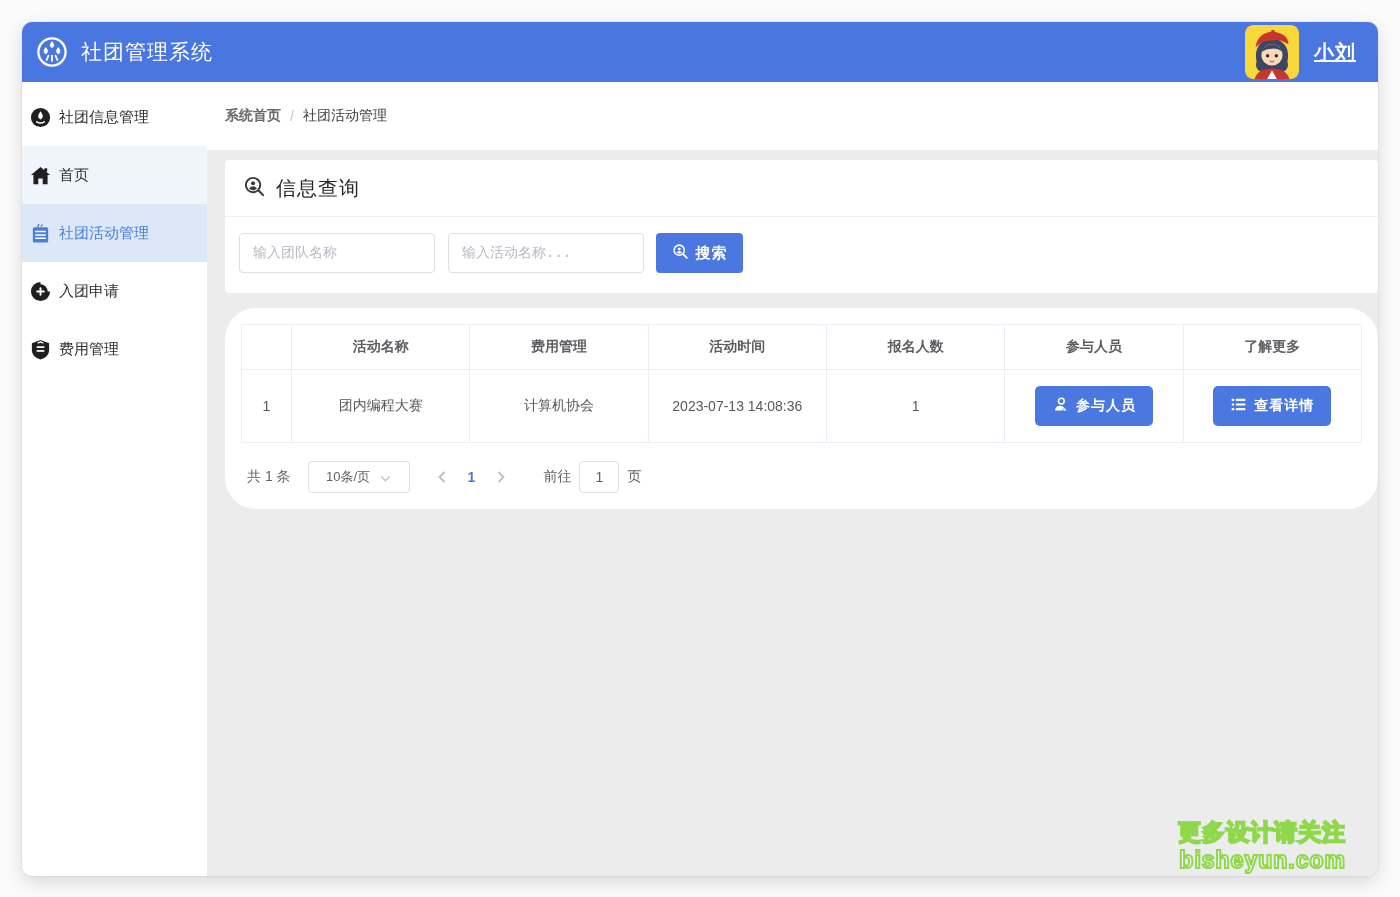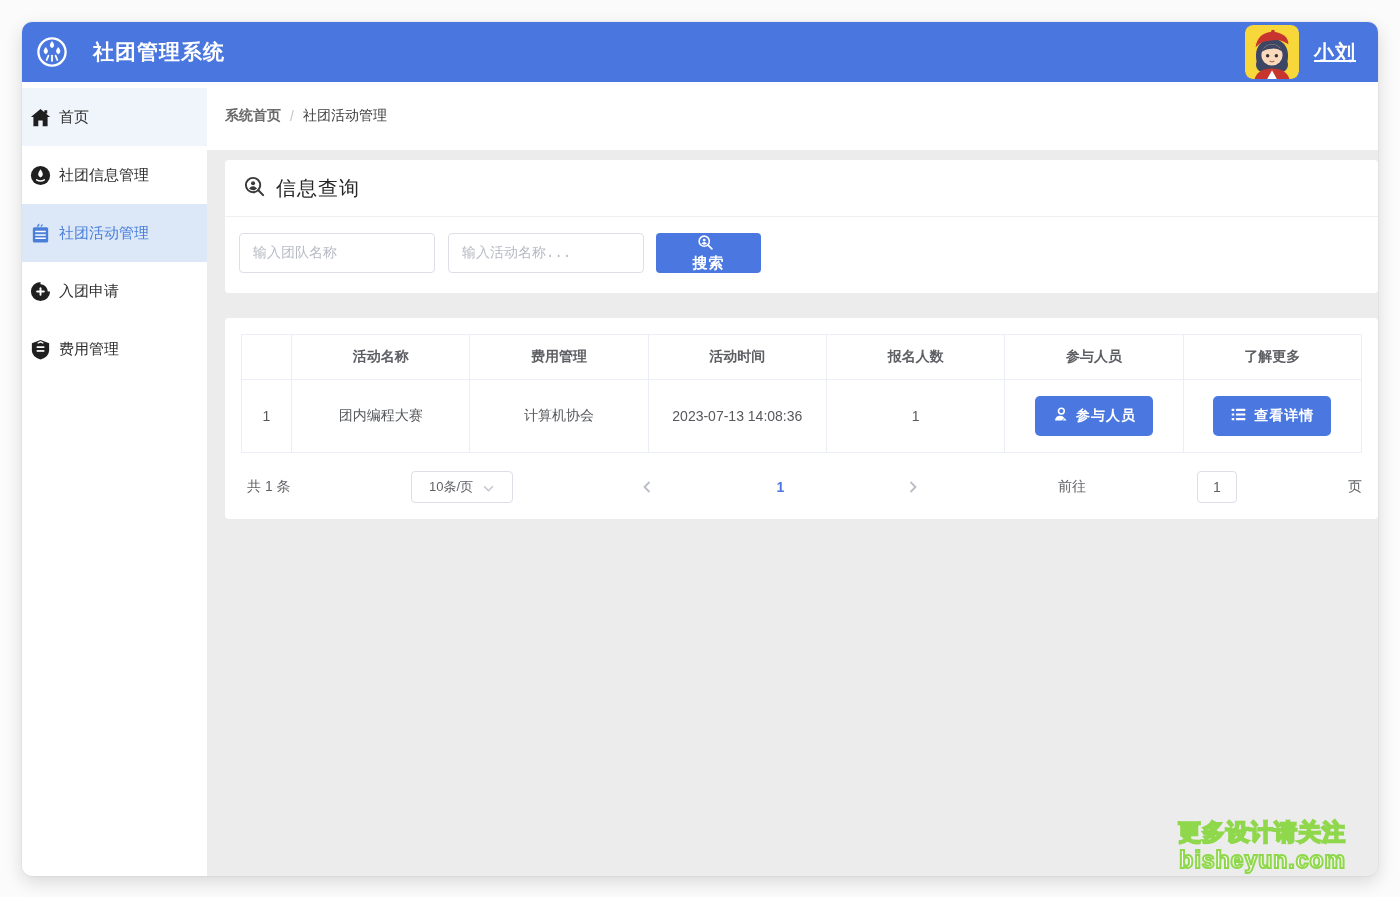--- a/index.html
+++ b/index.html
@@ -8,21 +8,21 @@
 
   .window { position:absolute; left:22px; top:22px; width:1356px; height:854px;
     border-radius:10px; overflow:hidden; background:#ececec;
     box-shadow:0 6px 18px rgba(0,0,0,.14), 0 0 0 1px rgba(0,0,0,.03);
     display:flex; flex-direction:column; }
 
   
   .topbar { height:60px; flex:0 0 60px; background:#4a76e0; display:flex;
     align-items:center; padding:0 12px 0 14px; color:#fff; }
   .logo { width:32px; height:32px; flex:0 0 32px; }
-  .app-title { font-size:21px; font-weight:bold; margin-left:25px; letter-spacing:1px; }
+  .app-title { font-size:21px; font-weight:normal; margin-left:13px; letter-spacing:1px; }
   .topbar-spacer { flex:1; }
   .avatar { width:54px; height:54px; border-radius:8px; overflow:hidden; flex:0 0 54px; }
   .user-name { font-size:20px; font-weight:bold; margin:0 10px 0 15px; letter-spacing:1px;text-decoration:underline; }
 
   
   .body-row { flex:1; display:flex; min-height:0; }
   .sidebar { width:185px; flex:0 0 185px; background:#fff; padding-top:6px; }
   .menu-item { height:58px; display:flex; align-items:center; padding-left:6px;
     cursor:pointer; }
   .menu-item .mi-icon { width:24px; height:24px; flex:0 0 24px; display:flex;
@@ -46,35 +46,35 @@
   .card-title { font-size:20px; color:#262626; margin-left:10px; letter-spacing:1px; }
   .search-row { display:flex; align-items:center; padding:16px 14px 20px 14px; }
   .txt-input { width:196px; height:40px; border:1px solid #dcdfe6; border-radius:4px;
     padding:0 13px; font-size:14px; color:#0f172a; outline:none; background:#fff;
     font-family:Liberation Mono, monospace; }
   .txt-input::placeholder { color:#b6bac3; }
   .txt-input + .txt-input { margin-left:13px; }
   .btn { display:inline-flex; align-items:center; justify-content:center; border:none;
     background:#4b78e0; color:#fff; border-radius:4px; cursor:pointer;
     font-family:inherit; }
-  .search-btn { height:40px; width:105px; margin-left:12px; font-size:15px;
-    font-weight:bold; letter-spacing:1px;flex-direction:column; }
+  .search-btn { height:40px; width:87px; margin-left:12px; font-size:15px;
+    font-weight:bold; letter-spacing:1px; }
   .search-btn svg, .cell-btn svg { margin-right:7px; }
 
-  .table-card { margin-top:25px; padding:16px 16px 16px 16px; }
+  .table-card { margin-top:15px; padding:16px 16px 16px 16px;border-radius:31px; }
   table { width:100%; border-collapse:collapse; table-layout:fixed; }
   col.c-idx { width:50px; }
   th, td { border:1px solid #ebeef5; text-align:center; font-size:14px; }
   th { height:45px; color:#5d5f63; font-weight:bold; background:#fff; }
   td { height:73px; color:#56585c; }
   .cell-btn { height:40px; padding:0 17px; font-size:14px; font-weight:bold;
     border-radius:5px; letter-spacing:1px; }
 
   .pagination { display:flex; align-items:center; margin-top:18px; padding-left:6px;
-    font-size:14px; color:#606266;justify-content:space-between; }
+    font-size:14px; color:#606266; }
   .pg-select { width:102px; height:32px; border:1px solid #dcdfe6; border-radius:4px;
     margin-left:17px; display:flex; align-items:center; justify-content:center;
     cursor:pointer; background:#fff; }
   .pg-select .pg-size { font-size:13px; color:#606266; margin-right:10px; }
   .pg-arrow { background:none; border:none; cursor:pointer; display:flex;
     align-items:center; padding:4px; }
   .pg-prev { margin-left:24px; }
   .pg-next { margin-left:18px; }
   .pg-current { margin-left:18px; color:#4b78e0; font-weight:bold; cursor:pointer; }
   .pg-goto-label { margin-left:34px; }
@@ -121,37 +121,37 @@
         <path d="M10 56 Q13 45 28 45 Q43 45 46 56 Z" fill="#c8342e"></path>
         <path d="M23 56 L28 47 L33 56 Z" fill="#fff"></path>
       </svg>
     </span>
     <span class="user-name">小刘</span>
   </div>
 
   <div class="body-row">
 
     <div class="sidebar">
-      <div class="menu-item tint">
-        <span class="mi-icon">
-          <svg viewBox="0 0 24 24" width="23" height="23">
-            <path d="M12 3 L22 11.5 L19.4 11.5 L19.4 21 L14.3 21 L14.3 15 L9.7 15 L9.7 21 L4.6 21 L4.6 11.5 L2 11.5 Z M16 4.5 L19 4.5 L19 8 L16 7 Z" fill="#1f1f1f"></path>
-          </svg>
-        </span>
-        <span class="mi-label">首页</span>
-      </div>
       <div class="menu-item">
         <span class="mi-icon">
           <svg viewBox="0 0 24 24" width="23" height="23">
             <circle cx="12" cy="12" r="10" fill="#1f1f1f"></circle>
             <path d="M12 5.5 C15 9.8 15.4 12 12 14.2 C8.6 12 9 9.8 12 5.5Z" fill="#fff"></path>
             <path d="M8 16.5 Q12 18.8 16 16.5" stroke="#fff" stroke-width="1.6" fill="none" stroke-linecap="round"></path>
           </svg>
         </span>
         <span class="mi-label">社团信息管理</span>
+      </div>
+      <div class="menu-item tint">
+        <span class="mi-icon">
+          <svg viewBox="0 0 24 24" width="23" height="23">
+            <path d="M12 3 L22 11.5 L19.4 11.5 L19.4 21 L14.3 21 L14.3 15 L9.7 15 L9.7 21 L4.6 21 L4.6 11.5 L2 11.5 Z M16 4.5 L19 4.5 L19 8 L16 7 Z" fill="#1f1f1f"></path>
+          </svg>
+        </span>
+        <span class="mi-label">首页</span>
       </div>
       <div class="menu-item active">
         <span class="mi-icon">
           <svg viewBox="0 0 24 24" width="23" height="23">
             <path d="M8 5 Q9 2 11 1.5 Q11 4 9.5 5 Z" fill="#4a7fd9"></path>
             <path d="M12 5 Q12 2.5 14.5 2 Q14.5 4.2 12.8 5 Z" fill="#4a7fd9"></path>
             <rect x="4" y="5.5" width="16" height="16" rx="1.6" fill="#4a7fd9"></rect>
             <g stroke="#fff" stroke-width="1.5">
               <line x1="6.5" y1="10" x2="17.5" y2="10"></line>
               <line x1="6.5" y1="13.5" x2="17.5" y2="13.5"></line>

